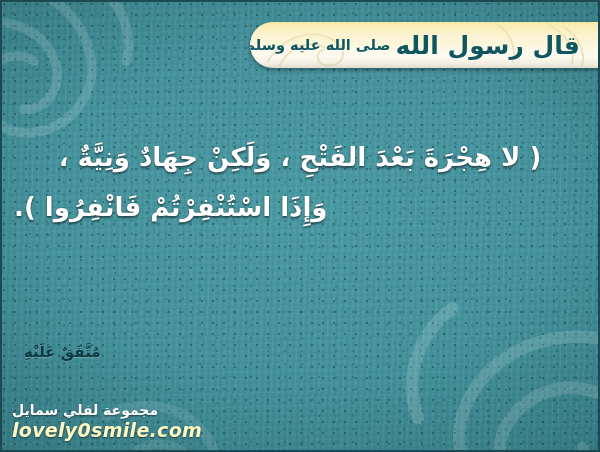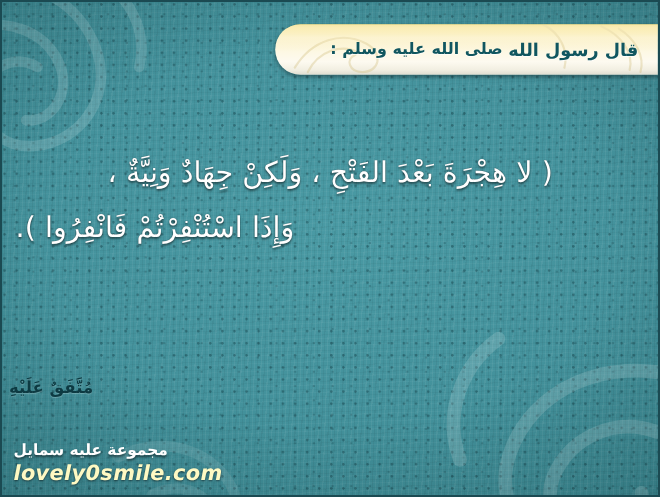--- a/index.html
+++ b/index.html
@@ -126,49 +126,49 @@
     padding-left: 10px;
     white-space: nowrap;
     direction: rtl;
     color: #10565f;
     font-family: "DejaVu Sans", sans-serif;
     font-weight: bold;
     font-size: 17px;
     letter-spacing: 0;
     text-shadow: 0 1px 0 rgba(255,255,255,.65);
   }
-  #banner-text .lead { font-size: 16px; }
+  #banner-text .lead { font-size: 25px; }
   #banner-text .salat { font-size: 14.5px; margin-right: 5px; }
 
   
   #hadith {
     position: absolute;
     top: 131px;
     left: 12px;
     right: 12px;
     direction: rtl;
     text-align: center;
     color: #ffffff;
     font-family: "DejaVu Sans", sans-serif;
-    font-weight: normal;
+    font-weight: bold;
     font-size: 26px;
     line-height: 1.92;
     text-shadow:
       0 2px 2px rgba(0,0,0,.45),
       0 0 1px rgba(0,0,0,.55);
   }
   #hadith .ln { display: block; }
   #hadith .ln-1 { text-align: center; }
   #hadith .ln-2 { text-align: left; padding-right: 34px; }
 
   
   #source {
     position: absolute;
     top: 341px;
-    left: 6px;
+    left: 22px;
     direction: rtl;
     color: #0d3a42;
     font-family: "DejaVu Sans", sans-serif;
     font-weight: bold;
     font-size: 15px;
     text-shadow: 0 1px 1px rgba(255,255,255,.22);
   }
 
   
   #footer {
@@ -249,17 +249,17 @@
   </div>
 
   <div id="hadith">
     <span class="ln ln-1">( لا هِجْرَةَ بَعْدَ الفَتْحِ ، وَلَكِنْ جِهَادٌ وَنِيَّةٌ ،</span>
     <span class="ln ln-2">وَإِذَا اسْتُنْفِرْتُمْ فَانْفِرُوا ).</span>
   </div>
 
   <div id="source">مُتَّفَقٌ عَلَيْهِ</div>
 
   <div id="footer">
-    <div id="footer-ar">مجموعة عليه سمايل</div>
+    <div id="footer-ar">مجموعة لفلي سمايل</div>
     <div id="footer-url">lovely0smile.com</div>
   </div>
 
 </div>
 
 </body></html>

